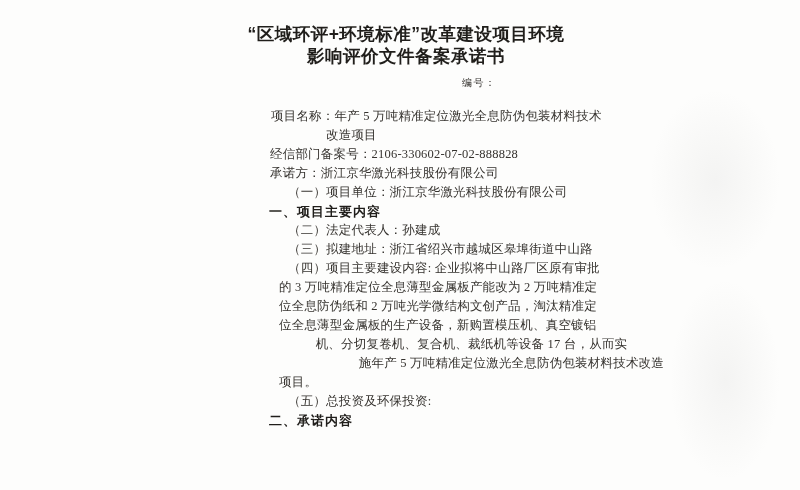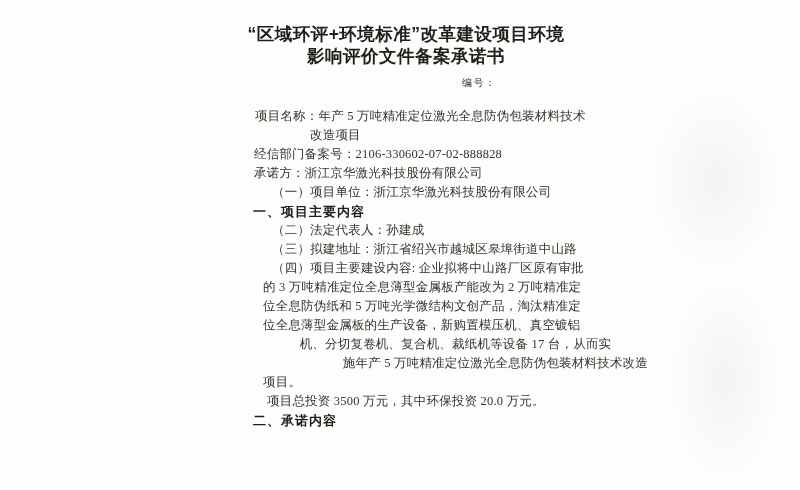--- a/index.html
+++ b/index.html
@@ -29,21 +29,21 @@
     top: 76px;
     left: 462px;
     font-size: 10px;
     line-height: 14px;
     letter-spacing: 1.5px;
     color: var(--ink, #35322e);
   }
   .doc-body {
     position: absolute;
     top: 107px;
-    left: 248px;
+    left: 264px;
     width: 400px;
   }
   .line {
     height: 19px;
     line-height: 19px;
     font-size: 12.5px;
     letter-spacing: 0.2px;
     white-space: nowrap;
     color: var(--ink, #35322e);
   }
@@ -79,25 +79,25 @@
       <div class="line" style="padding-left: 7px;">项目名称：年产 5 万吨精准定位激光全息防伪包装材料技术</div>
       <div class="line" style="padding-left: 62px;">改造项目</div>
       <div class="line" style="padding-left: 6px;">经信部门备案号：2106-330602-07-02-888828</div>
       <div class="line" style="padding-left: 6px;">承诺方：浙江京华激光科技股份有限公司</div>
       <div class="line" style="padding-left: 24px;">（一）项目单位：浙江京华激光科技股份有限公司</div>
       <div class="line bold" style="padding-left: 5px;">一、项目主要内容</div>
       <div class="line" style="padding-left: 24px;">（二）法定代表人：孙建成</div>
       <div class="line" style="padding-left: 24px;">（三）拟建地址：浙江省绍兴市越城区皋埠街道中山路</div>
       <div class="line" style="padding-left: 24px;">（四）项目主要建设内容: 企业拟将中山路厂区原有审批</div>
       <div class="line" style="padding-left: 15px;">的 3 万吨精准定位全息薄型金属板产能改为 2 万吨精准定</div>
-      <div class="line" style="padding-left: 15px;">位全息防伪纸和 5 万吨光学微结构文创产品，淘汰精准定</div>
+      <div class="line" style="padding-left: 15px;">位全息防伪纸和 2 万吨光学微结构文创产品，淘汰精准定</div>
       <div class="line" style="padding-left: 15px;">位全息薄型金属板的生产设备，新购置模压机、真空镀铝</div>
       <div class="line" style="padding-left: 15px; text-align: center;">机、分切复卷机、复合机、裁纸机等设备 17 台，从而实</div>
       <div class="line" style="padding-left: 15px; text-align: right;">施年产 5 万吨精准定位激光全息防伪包装材料技术改造</div>
       <div class="line" style="padding-left: 15px;">项目。</div>
-      <div class="line" style="padding-left: 19px;">项目总投资 3500 万元，其中环保投资 20.0 万元。</div>
+      <div class="line" style="padding-left: 24px;">（五）总投资及环保投资:</div>
       <div class="line bold" style="padding-left: 5px;">二、承诺内容</div>
     </div>
 
   <div class="scan-artifact a1"></div>
   <div class="scan-artifact a2"></div>
 
 </div>
 
 </body></html>

